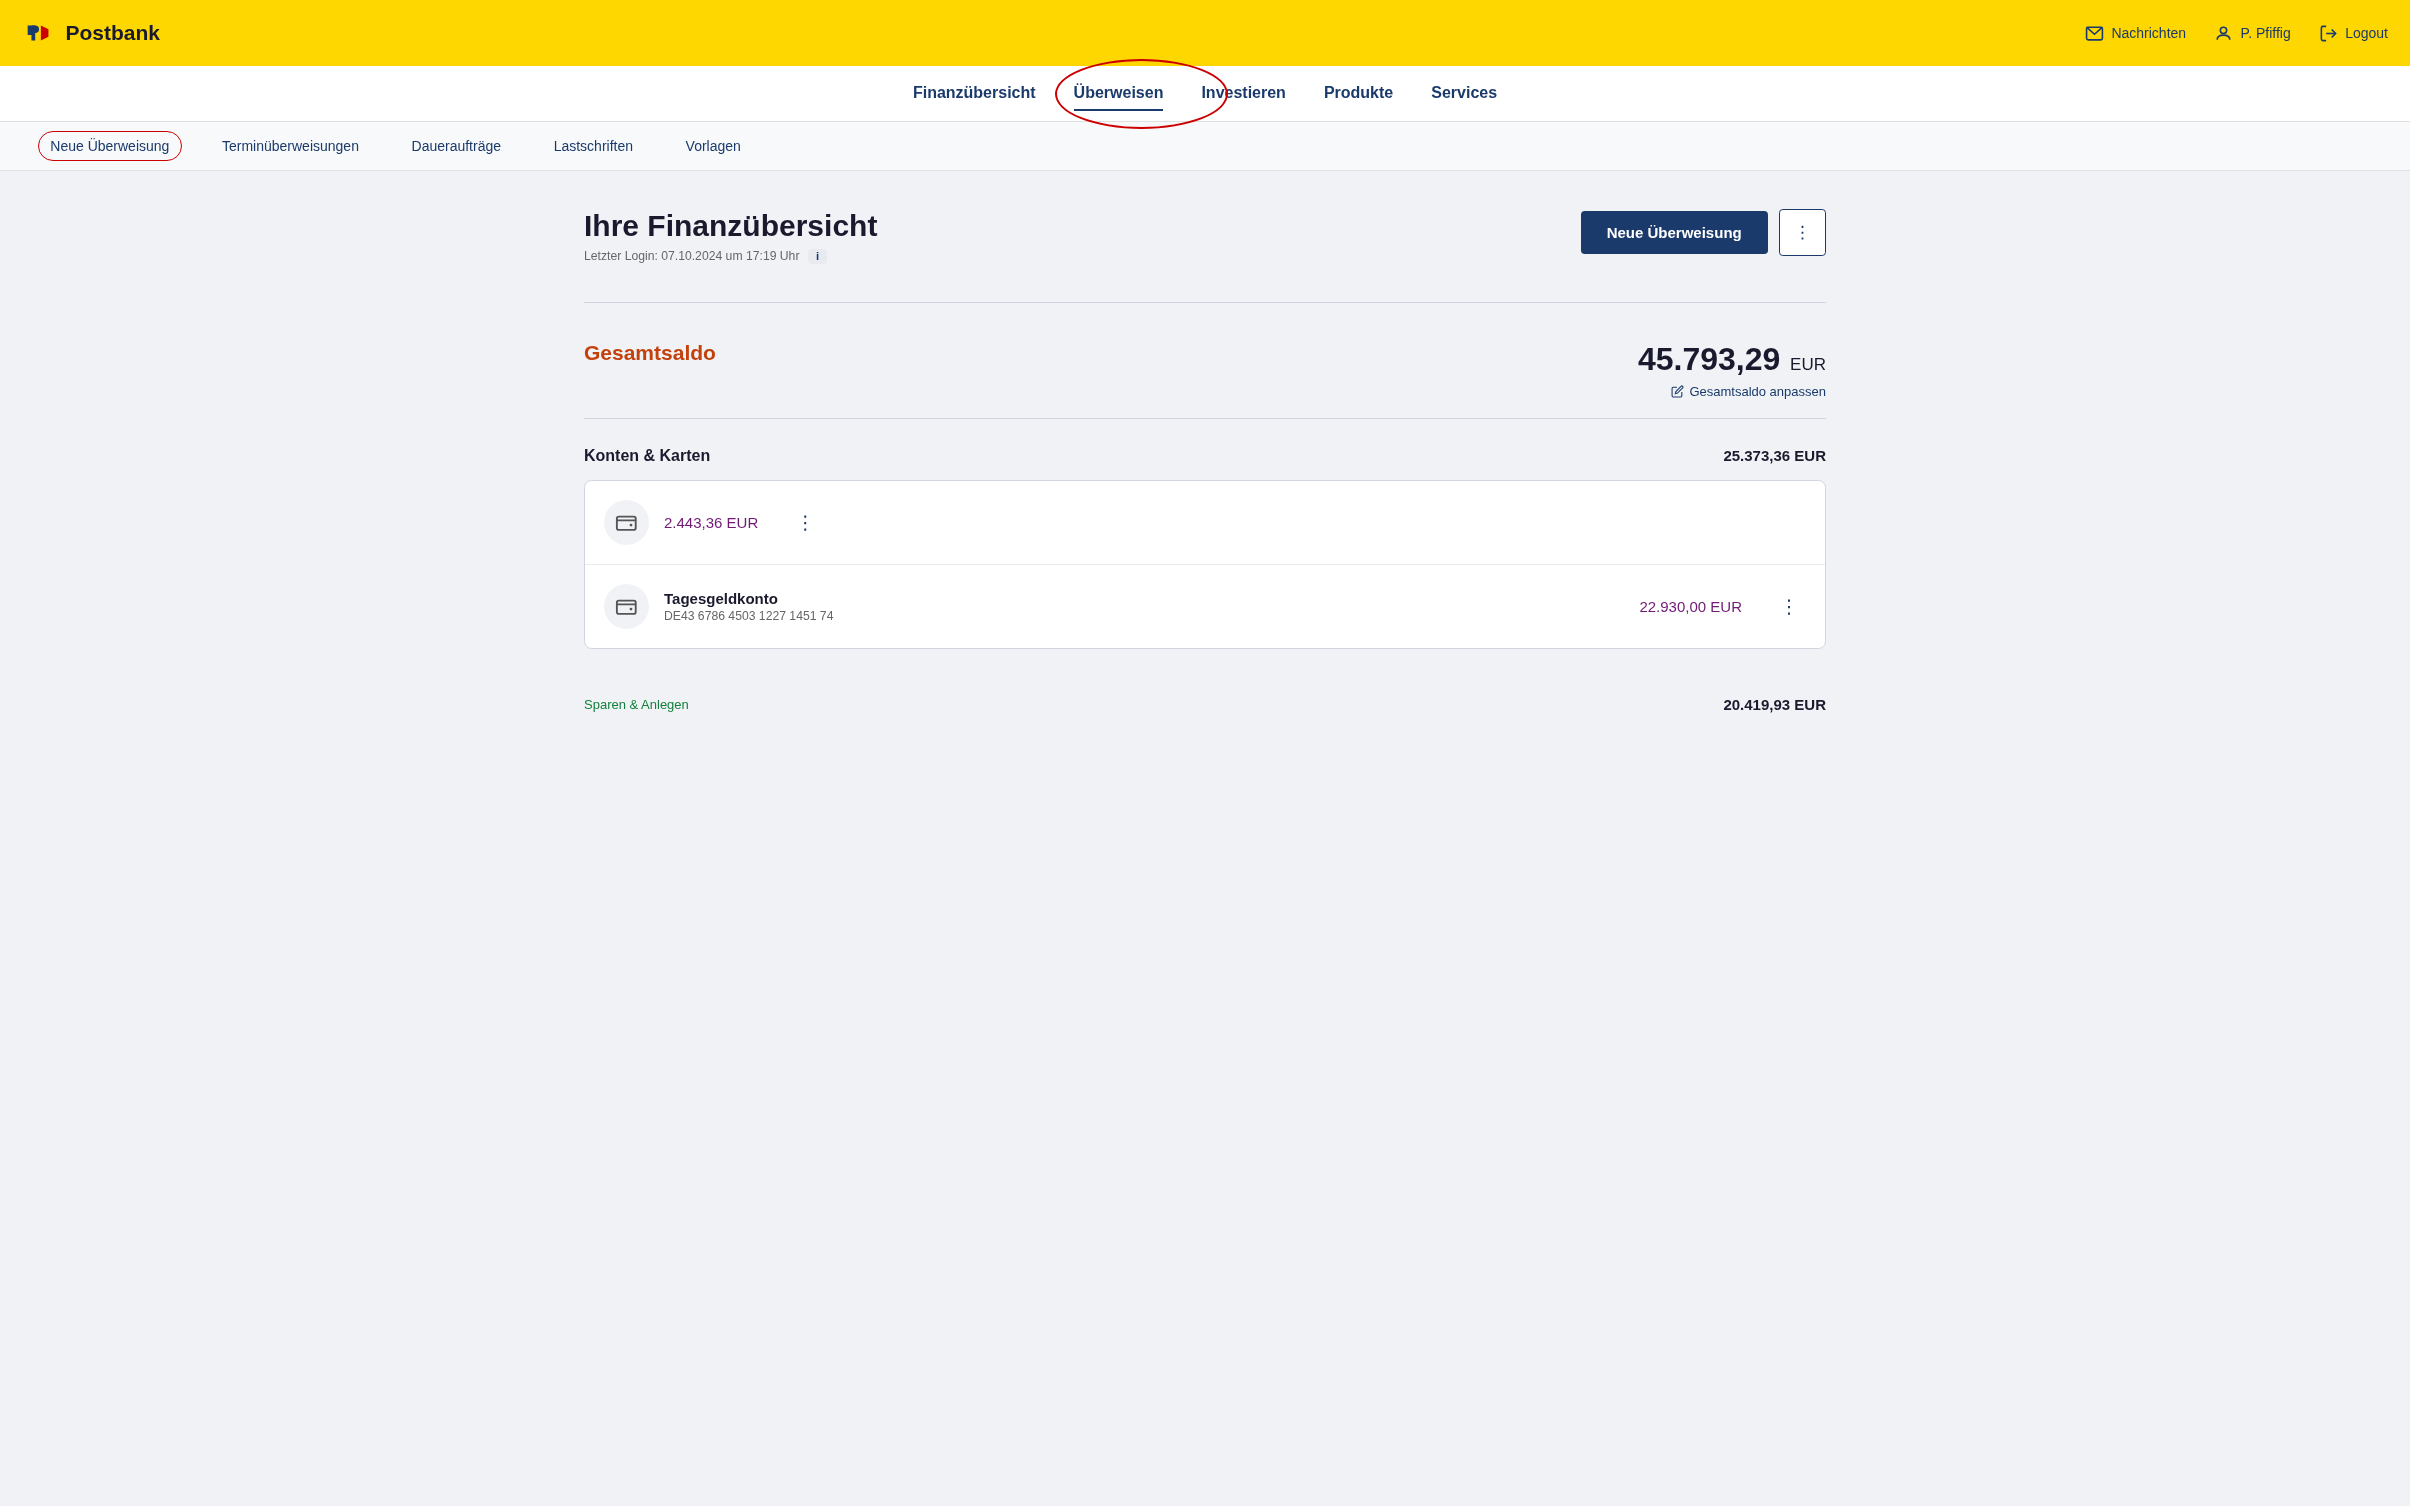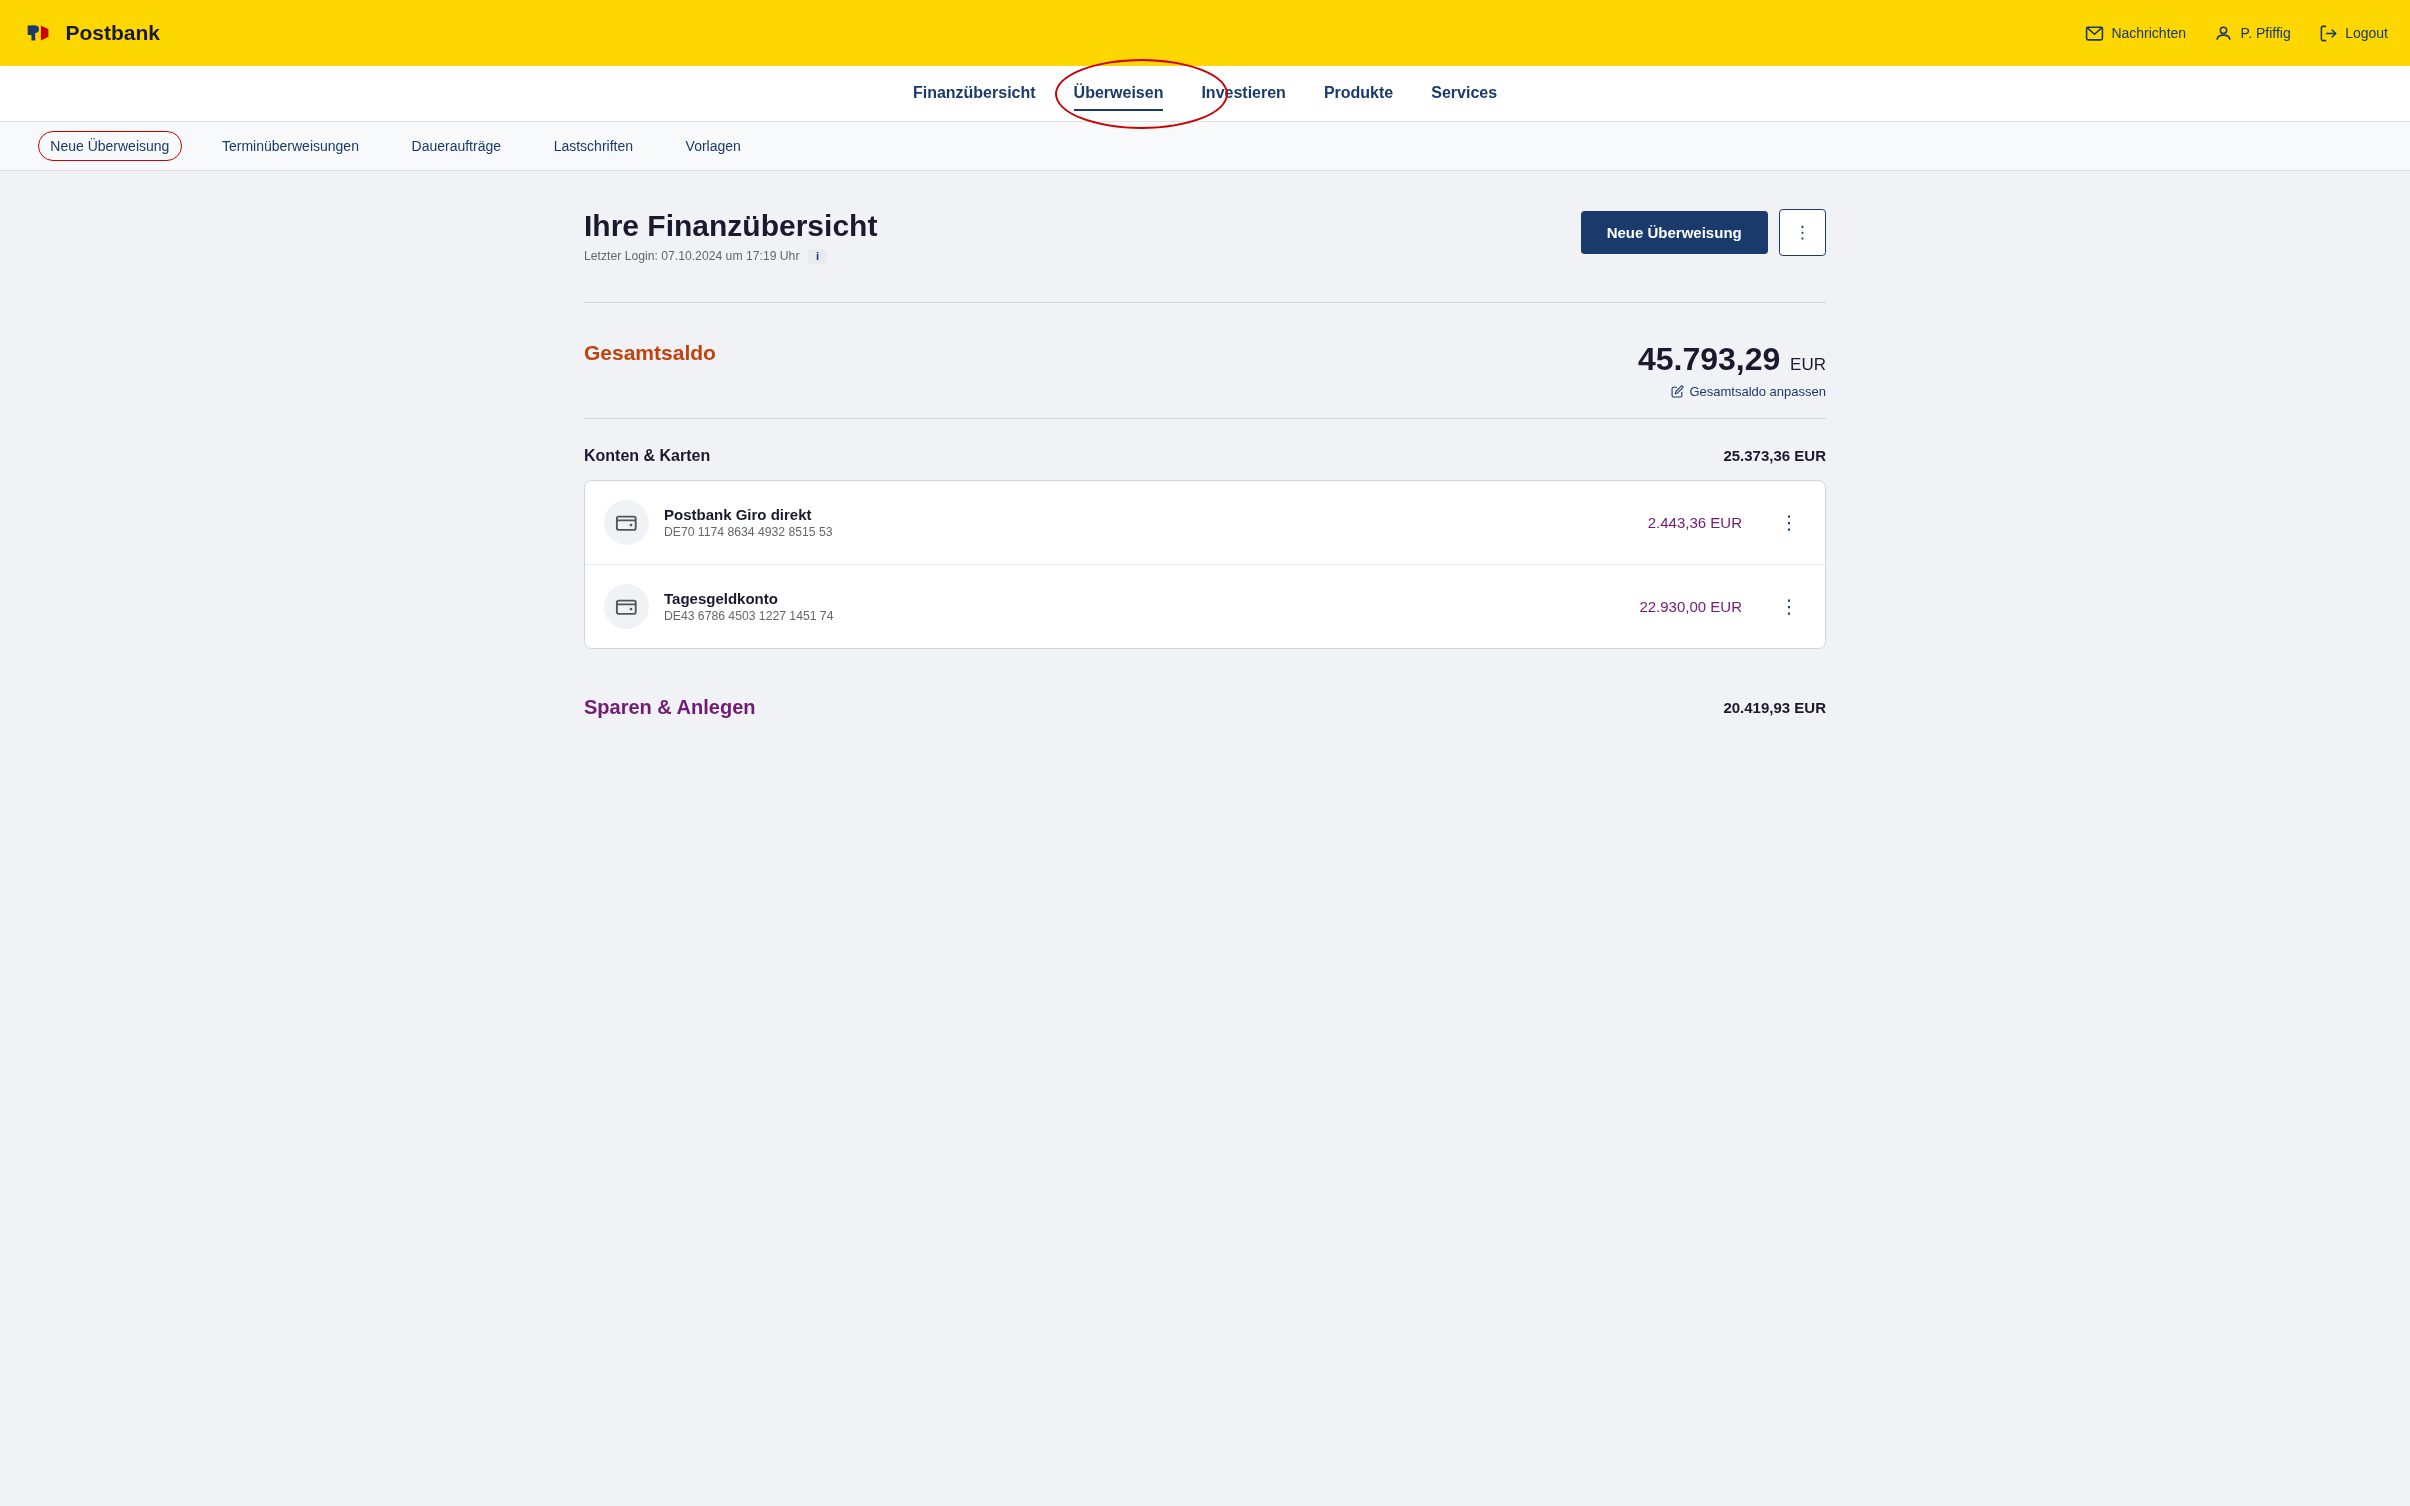--- a/index.html
+++ b/index.html
@@ -304,23 +304,23 @@
     }
 
     
     .sparen-row {
       display: flex;
       align-items: center;
       justify-content: space-between;
       padding: 19px 0;
     }
     .sparen-label {
-      font-size: 20px;
-      font-weight: 700;
-      color: #701a75;
+      font-size: 13px;
+      font-weight: 400;
+      color: #15803d;
     }
     .sparen-amount {
       font-size: 15px;
       font-weight: 600;
       color: #1a1a2e;
     }
   </style>
 </head>
 <body>
 
@@ -422,24 +422,20 @@
   <div class="accounts-card">
 
     <div class="account-row">
       <div class="account-icon">
         <svg viewBox="0 0 24 24" fill="none" stroke="#555" stroke-width="2">
           <rect x="2" y="6" width="20" height="14" rx="2"></rect>
           <path d="M2 10h20"></path>
           <circle cx="17" cy="15" r="1.5" fill="#555" stroke="none"></circle>
         </svg>
       </div>
-      <div class="account-info">
-        <div class="account-name">Postbank Giro direkt</div>
-        <div class="account-iban">DE70 1174 8634 4932 8515 53</div>
-      </div>
       <div class="account-balance">2.443,36 EUR</div>
       <div class="account-menu">⋮</div>
     </div>
 
     <div class="account-row">
       <div class="account-icon">
         <svg viewBox="0 0 24 24" fill="none" stroke="#555" stroke-width="2">
           <rect x="2" y="6" width="20" height="14" rx="2"></rect>
           <path d="M2 10h20"></path>
           <circle cx="17" cy="15" r="1.5" fill="#555" stroke="none"></circle>

